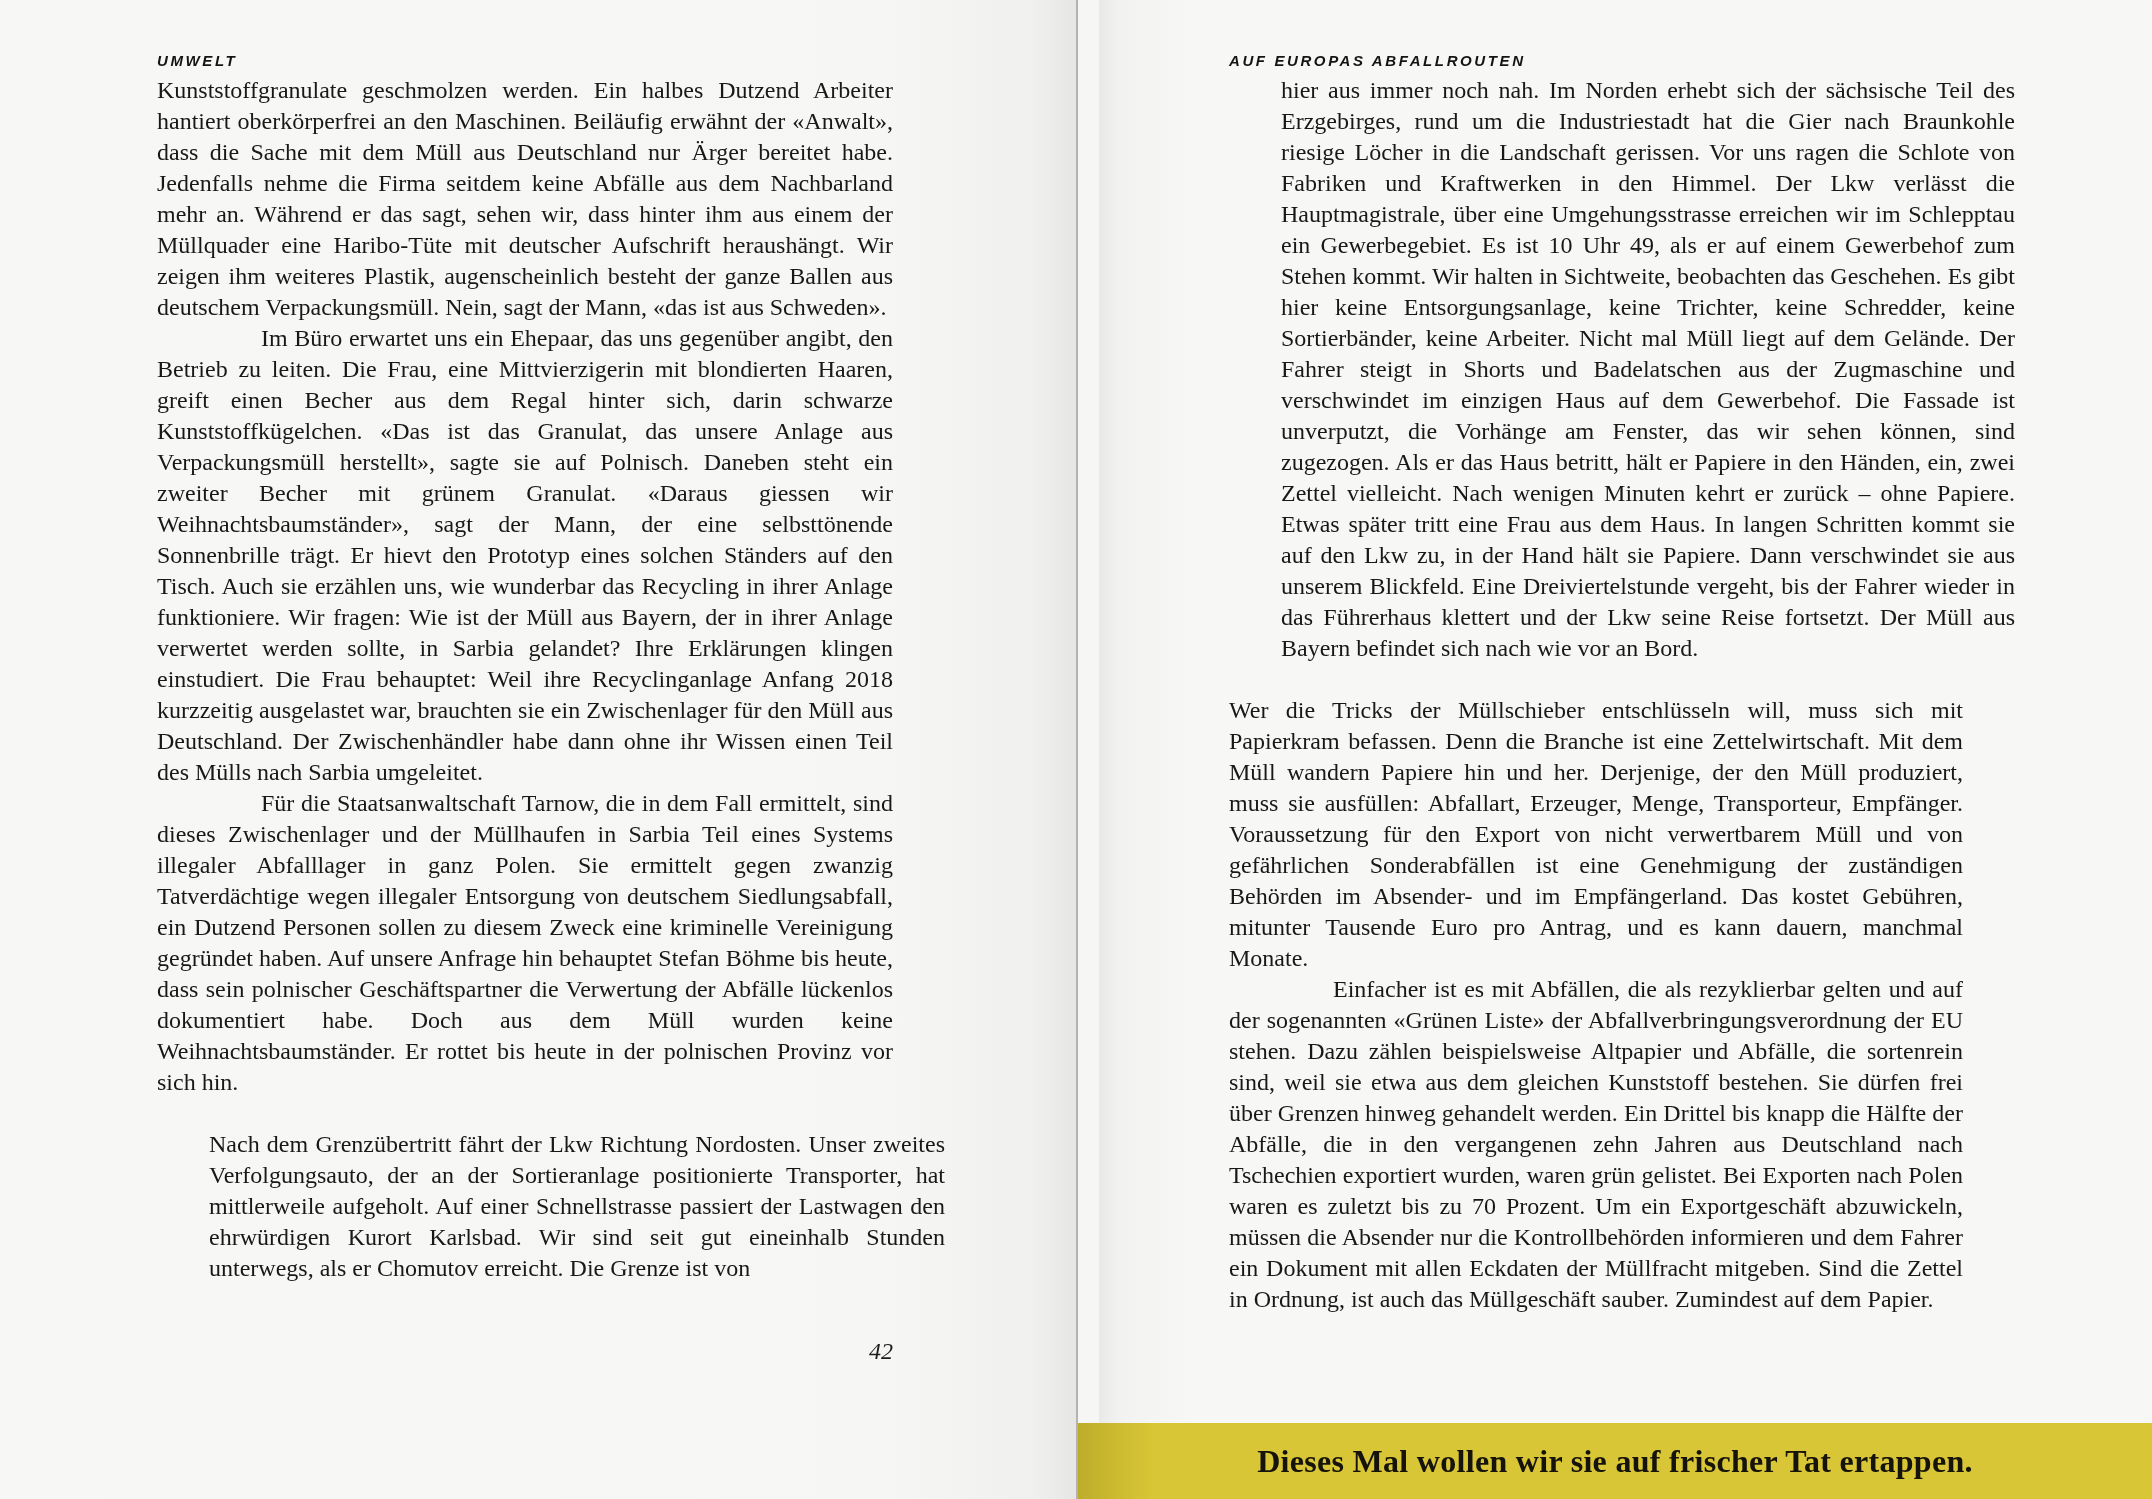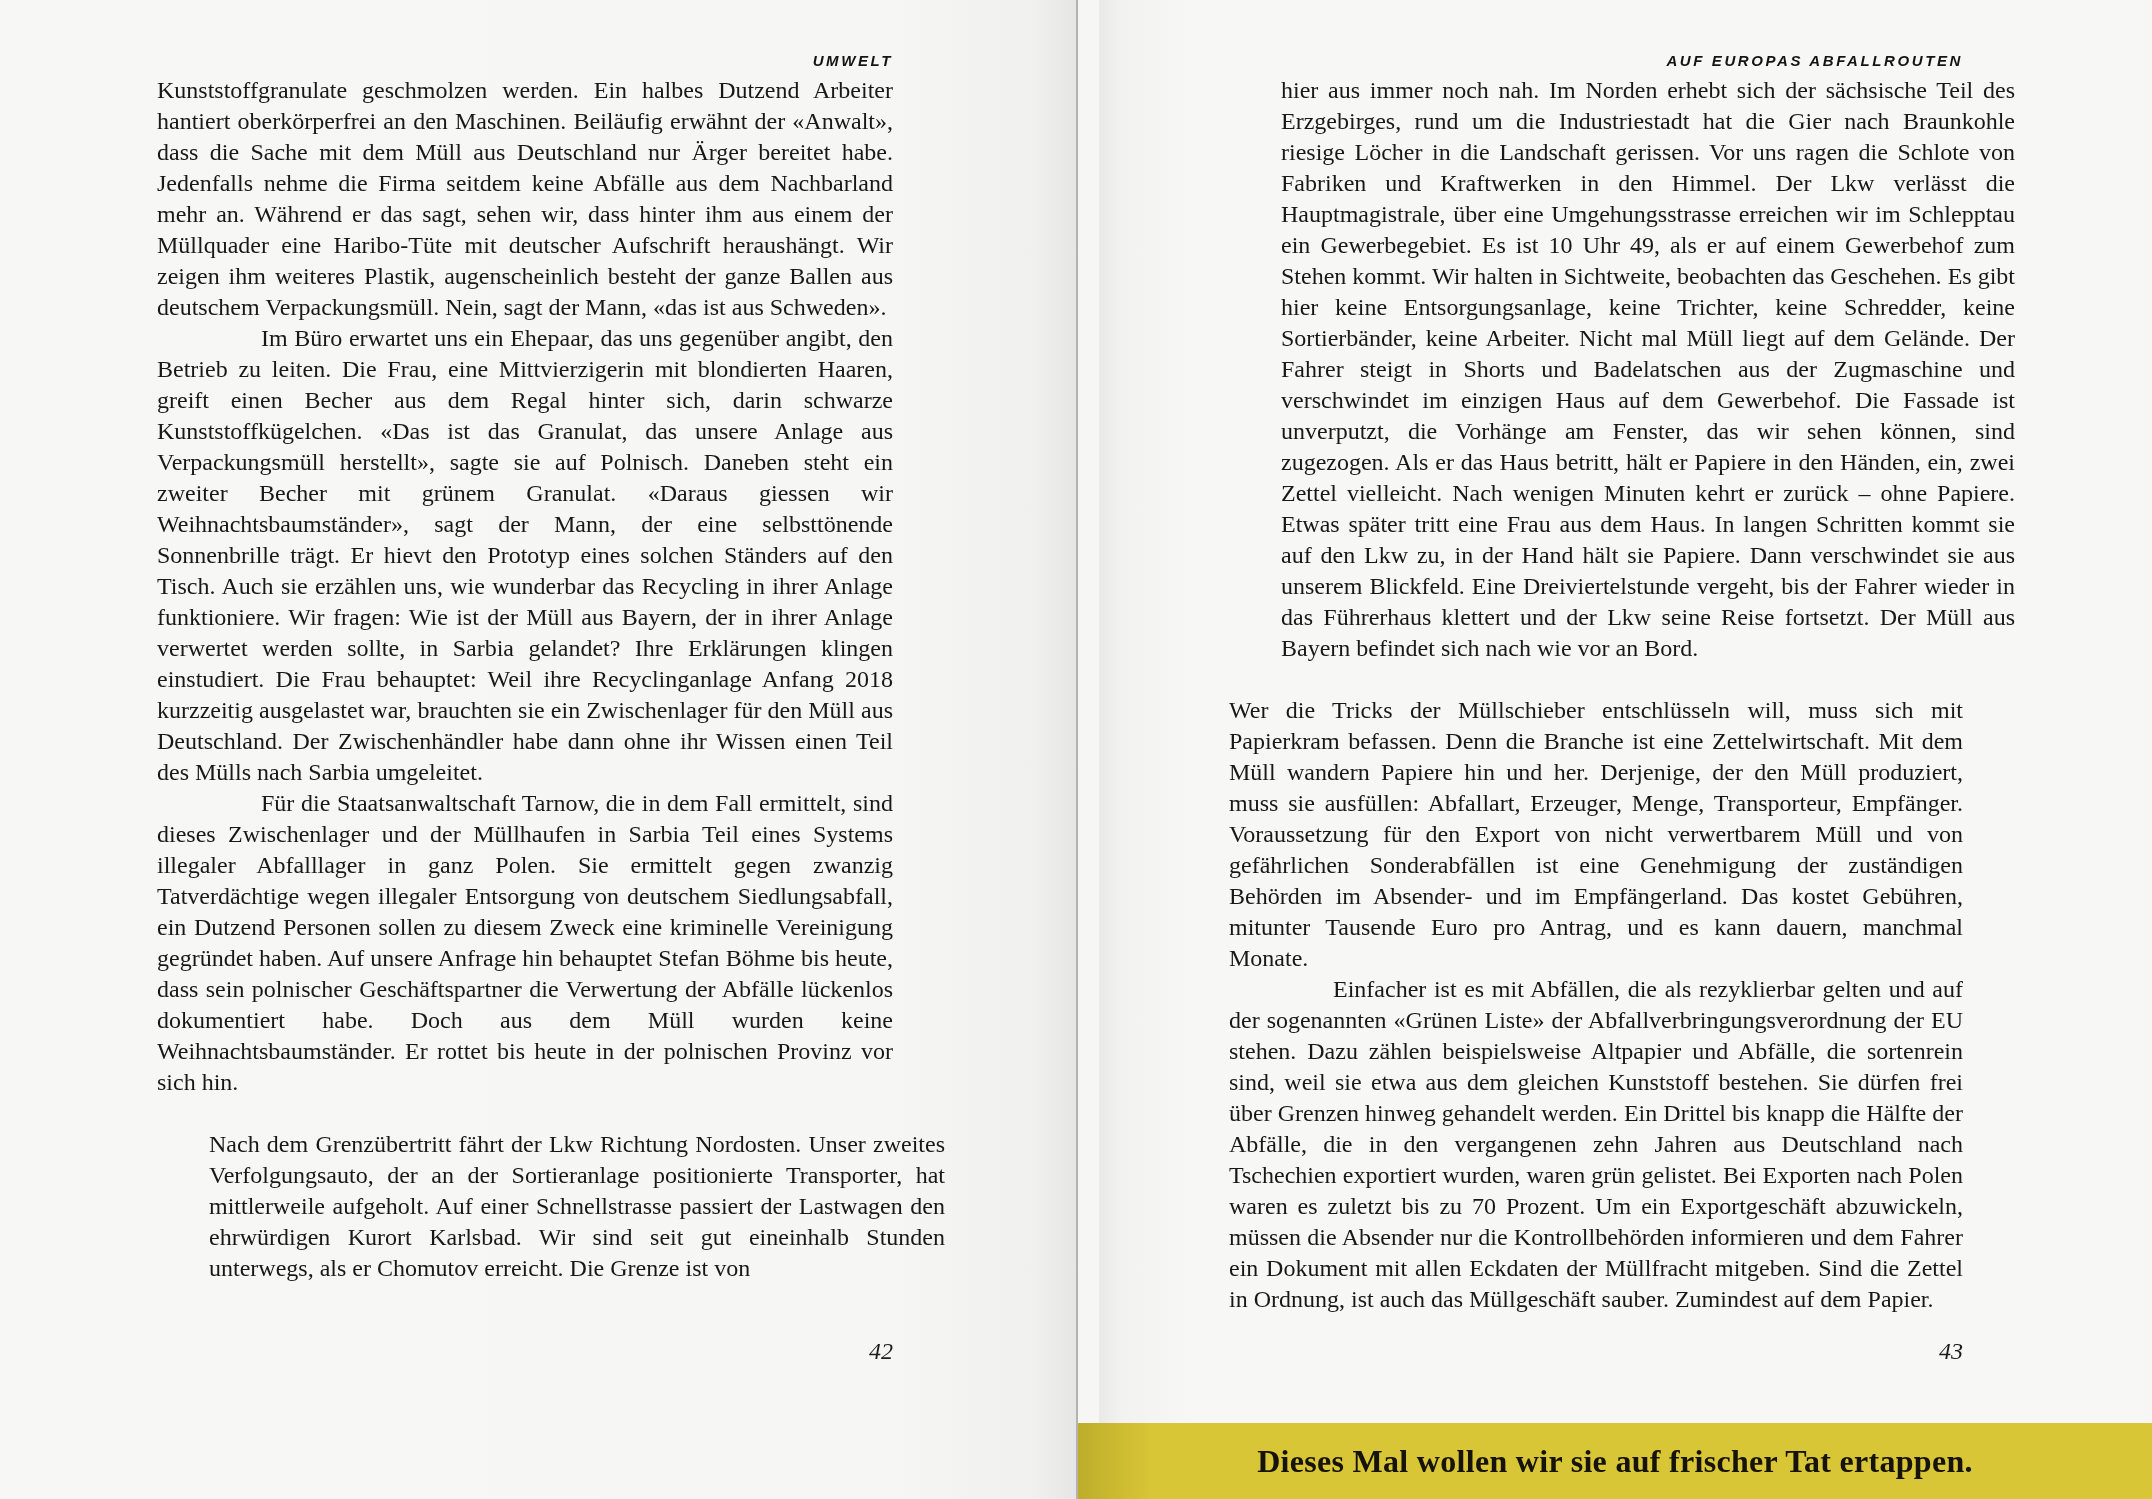--- a/index.html
+++ b/index.html
@@ -41,21 +41,21 @@
     background: #b3b3b2;
   }
   .running-head {
     position: absolute;
     top: 52px;
     font-family: "Liberation Sans", sans-serif;
     font-weight: bold;
     font-style: italic;
     font-size: 15px;
     letter-spacing: 2.6px;
-    text-align: right;
+    text-align: left;
     color: #141414;
     white-space: nowrap;
   }
   .page.left .running-head  { left: 157px; width: 736px; }
   .page.right .running-head { left: 130px; width: 734px; }
 
   .column {
     position: absolute;
     top: 75px;
     text-align: justify;
@@ -127,20 +127,19 @@
 
   <div class="page right">
     <div class="running-head">AUF EUROPAS ABFALLROUTEN</div>
 
     <div class="column">
       <p class="shifted">hier aus immer noch nah. Im Norden erhebt sich der sächsische Teil des Erzgebirges, rund um die Industriestadt hat die Gier nach Braunkohle riesige Löcher in die Landschaft gerissen. Vor uns ragen die Schlote von Fabriken und Kraftwerken in den Himmel. Der Lkw verlässt die Hauptmagistrale, über eine Umgehungsstrasse erreichen wir im Schlepptau ein Gewerbegebiet. Es ist 10 Uhr 49, als er auf einem Gewerbehof zum Stehen kommt. Wir halten in Sichtweite, beobachten das Geschehen. Es gibt hier keine Entsorgungsanlage, keine Trichter, keine Schredder, keine Sortierbänder, keine Arbeiter. Nicht mal Müll liegt auf dem Gelände. Der Fahrer steigt in Shorts und Badelatschen aus der Zugmaschine und verschwindet im einzigen Haus auf dem Gewerbehof. Die Fassade ist unverputzt, die Vorhänge am Fenster, das wir sehen können, sind zugezogen. Als er das Haus betritt, hält er Papiere in den Händen, ein, zwei Zettel vielleicht. Nach wenigen Minuten kehrt er zurück – ohne Papiere. Etwas später tritt eine Frau aus dem Haus. In langen Schritten kommt sie auf den Lkw zu, in der Hand hält sie Papiere. Dann verschwindet sie aus unserem Blickfeld. Eine Dreiviertelstunde vergeht, bis der Fahrer wieder in das Führerhaus klettert und der Lkw seine Reise fortsetzt. Der Müll aus Bayern befindet sich nach wie vor an Bord.</p>
       <p class="gap-above">Wer die Tricks der Müllschieber entschlüsseln will, muss sich mit Papierkram befassen. Denn die Branche ist eine Zettelwirtschaft. Mit dem Müll wandern Papiere hin und her. Derjenige, der den Müll produziert, muss sie ausfüllen: Abfallart, Erzeuger, Menge, Transporteur, Empfänger. Voraussetzung für den Export von nicht verwertbarem Müll und von gefährlichen Sonderabfällen ist eine Genehmigung der zuständigen Behörden im Absender- und im Empfängerland. Das kostet Gebühren, mitunter Tausende Euro pro Antrag, und es kann dauern, manchmal Monate.</p>
       <p class="indent">Einfacher ist es mit Abfällen, die als rezyklierbar gelten und auf der sogenannten «Grünen Liste» der Abfallverbringungsverordnung der EU stehen. Dazu zählen beispielsweise Altpapier und Abfälle, die sortenrein sind, weil sie etwa aus dem gleichen Kunststoff bestehen. Sie dürfen frei über Grenzen hinweg gehandelt werden. Ein Drittel bis knapp die Hälfte der Abfälle, die in den vergangenen zehn Jahren aus Deutschland nach Tschechien exportiert wurden, waren grün gelistet. Bei Exporten nach Polen waren es zuletzt bis zu 70 Prozent. Um ein Exportgeschäft abzuwickeln, müssen die Absender nur die Kontrollbehörden informieren und dem Fahrer ein Dokument mit allen Eckdaten der Müllfracht mitgeben. Sind die Zettel in Ordnung, ist auch das Müllgeschäft sauber. Zumindest auf dem Papier.</p>
     </div>
 
-    <div class="page-number">43</div>
   </div>
 
   <div class="banner" style="background: linear-gradient(90deg, rgb(190, 173, 43) 0%, rgb(217, 198, 54) 7%, rgb(217, 198, 54) 100%); color: rgb(21, 19, 10);">
     <span class="banner-text">Dieses Mal wollen wir sie auf frischer Tat ertappen.</span>
   </div>
 
 </div>
 
 </body></html>

